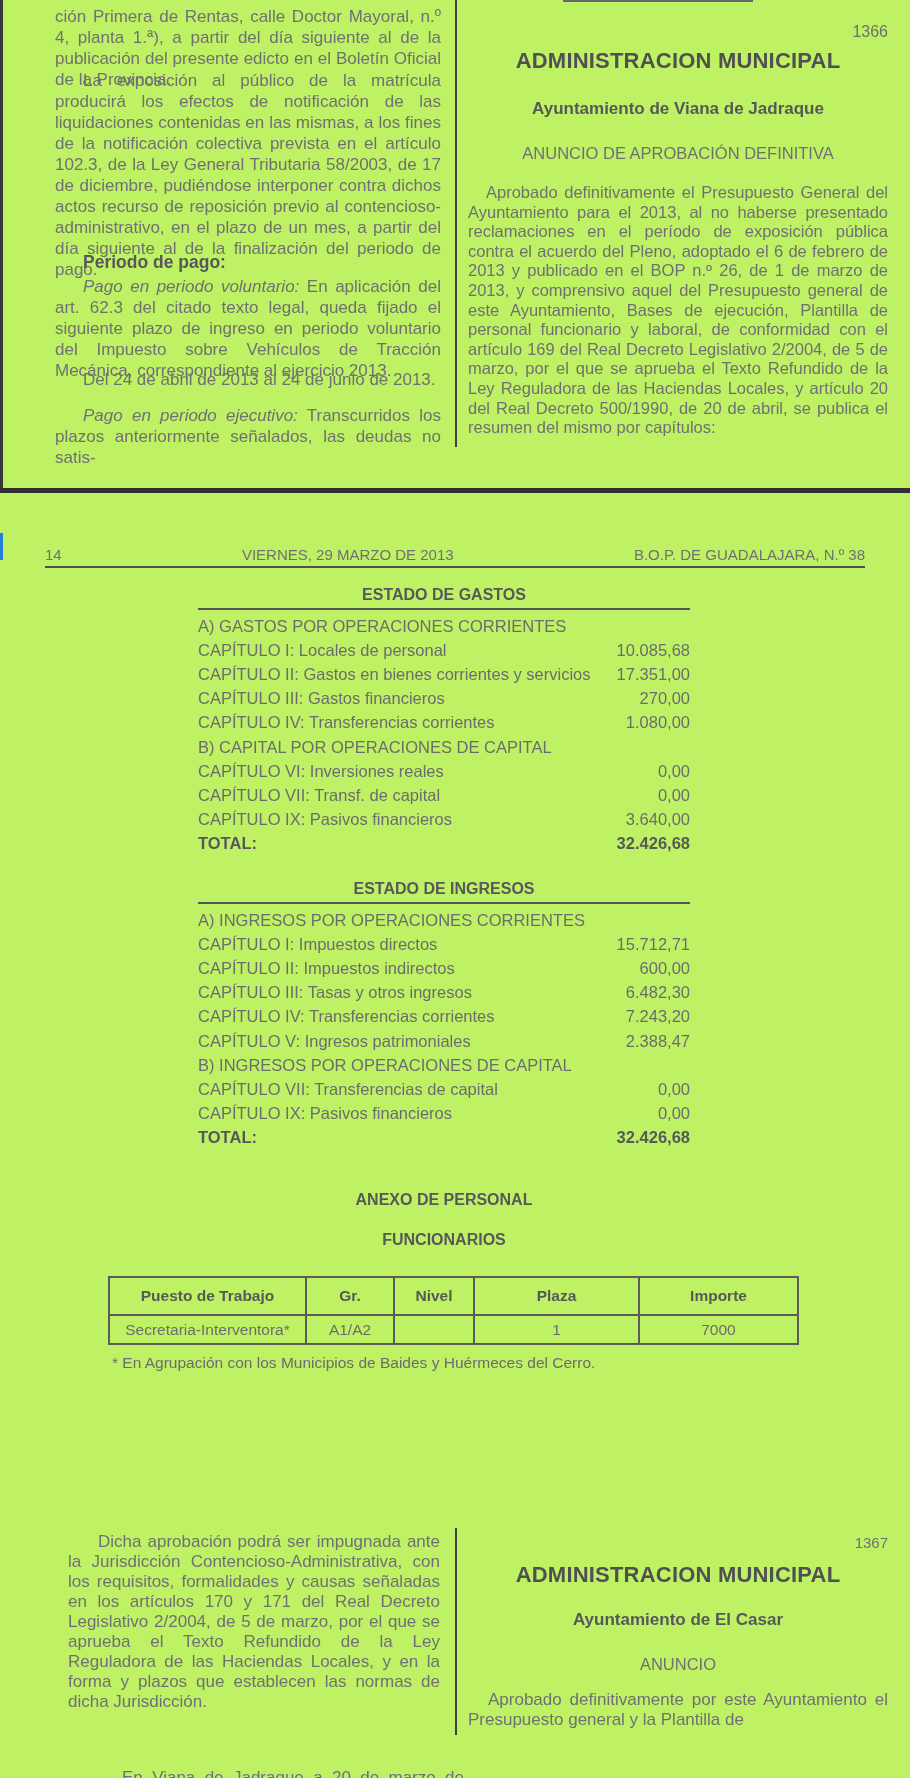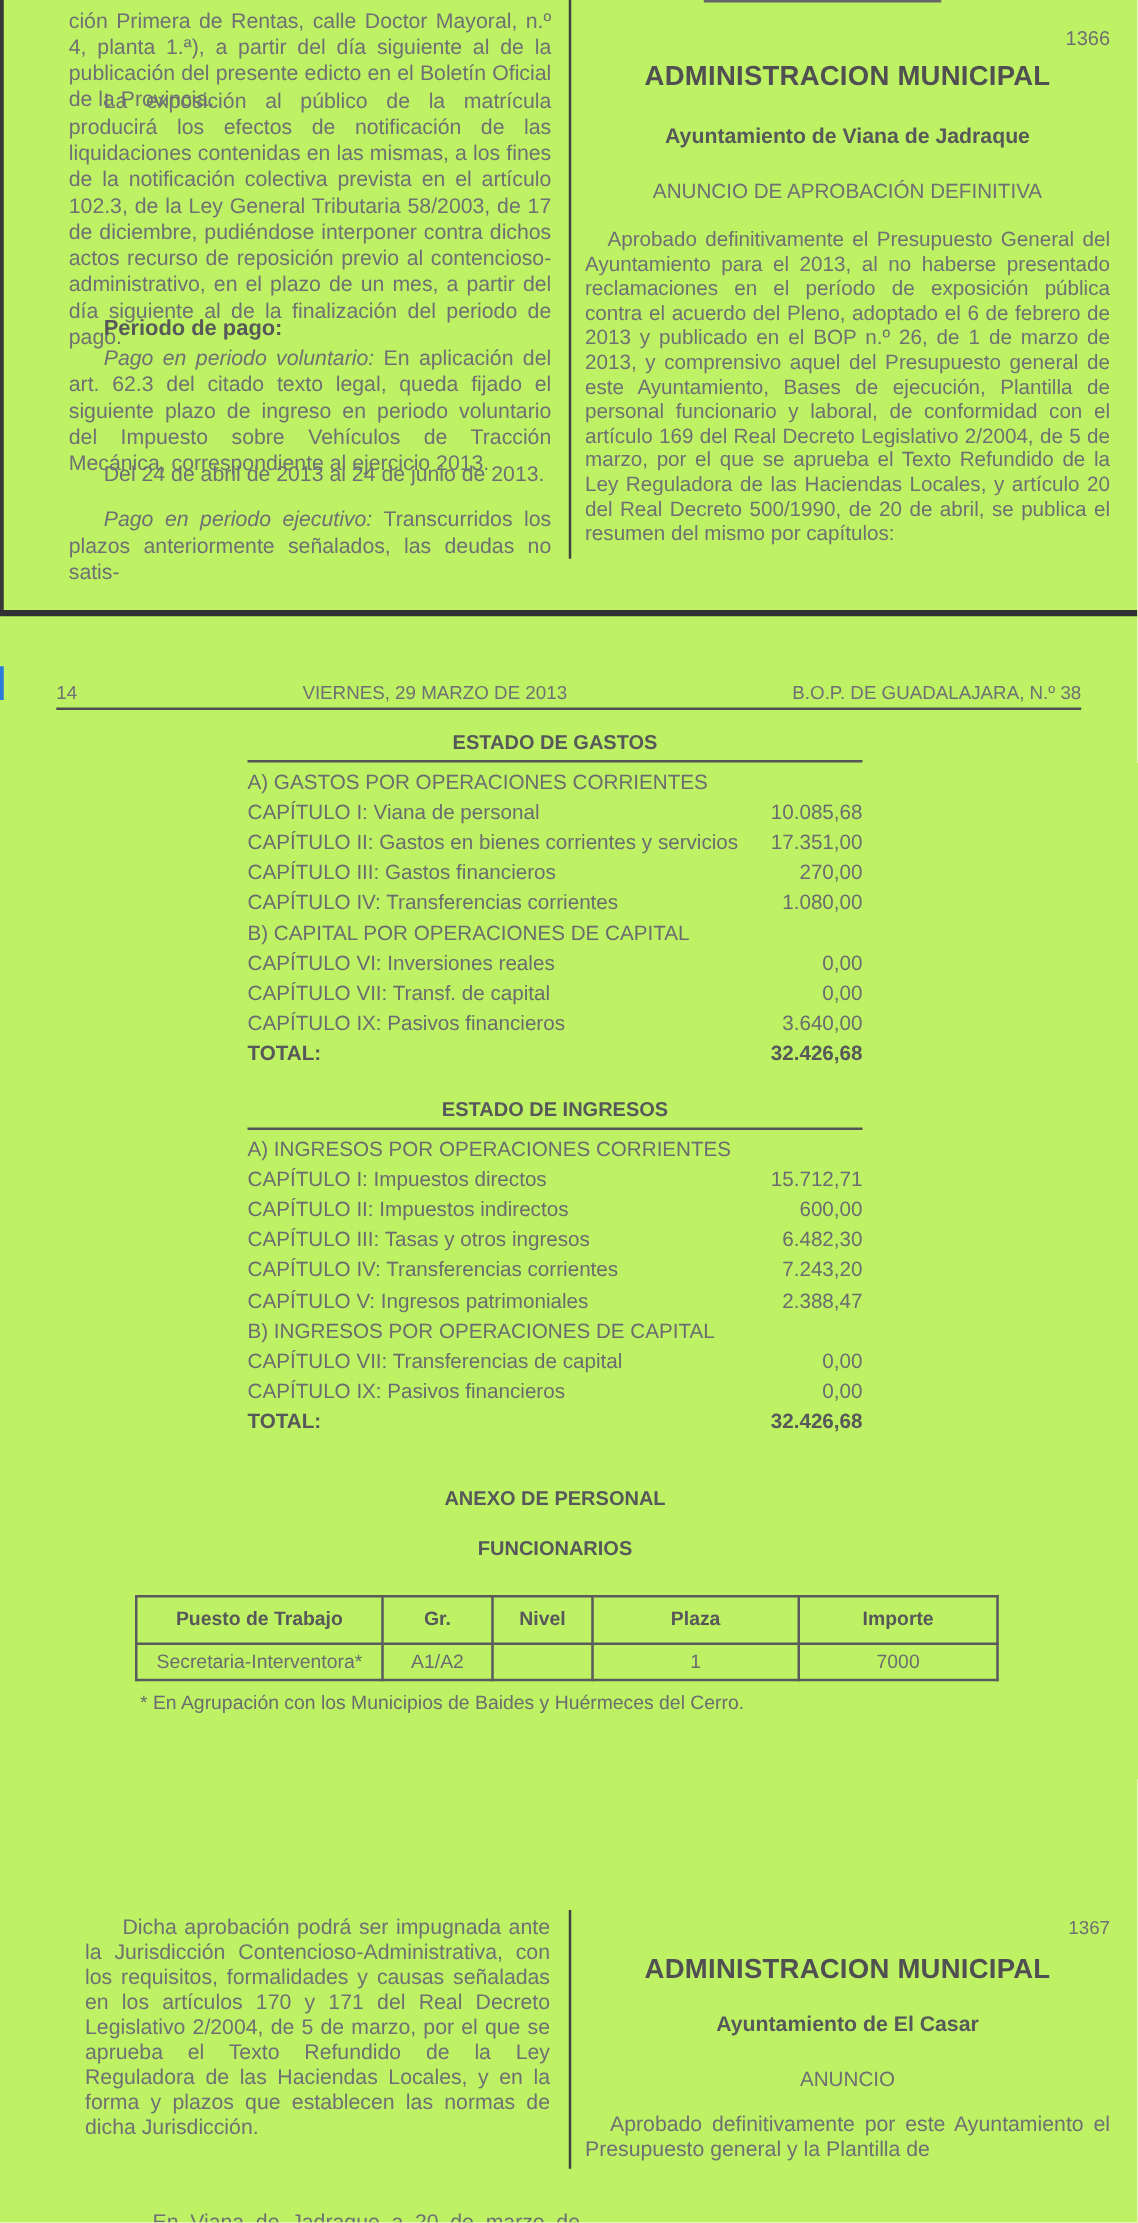--- a/index.html
+++ b/index.html
@@ -108,21 +108,21 @@
 
   <div class="abs budget" id="gastos">
     <div class="btitle">ESTADO DE GASTOS</div>
     <div class="brule"></div>
     <div class="brows">
       <div class="trow">
           <span class="tlabel">A) GASTOS POR OPERACIONES CORRIENTES</span>
           <span class="tvalue"></span>
         </div>
       <div class="trow">
-          <span class="tlabel">CAPÍTULO I: Viana de personal</span>
+          <span class="tlabel">CAPÍTULO I: Locales de personal</span>
           <span class="tvalue">10.085,68</span>
         </div>
       <div class="trow">
           <span class="tlabel">CAPÍTULO II: Gastos en bienes corrientes y servicios</span>
           <span class="tvalue">17.351,00</span>
         </div>
       <div class="trow">
           <span class="tlabel">CAPÍTULO III: Gastos financieros</span>
           <span class="tvalue">270,00</span>
         </div>

